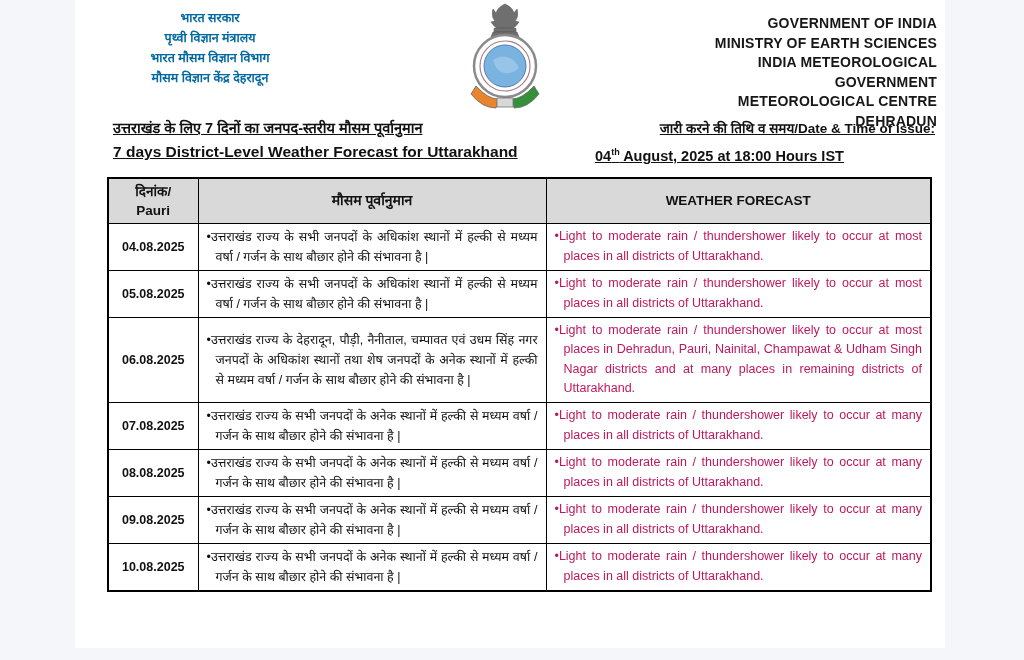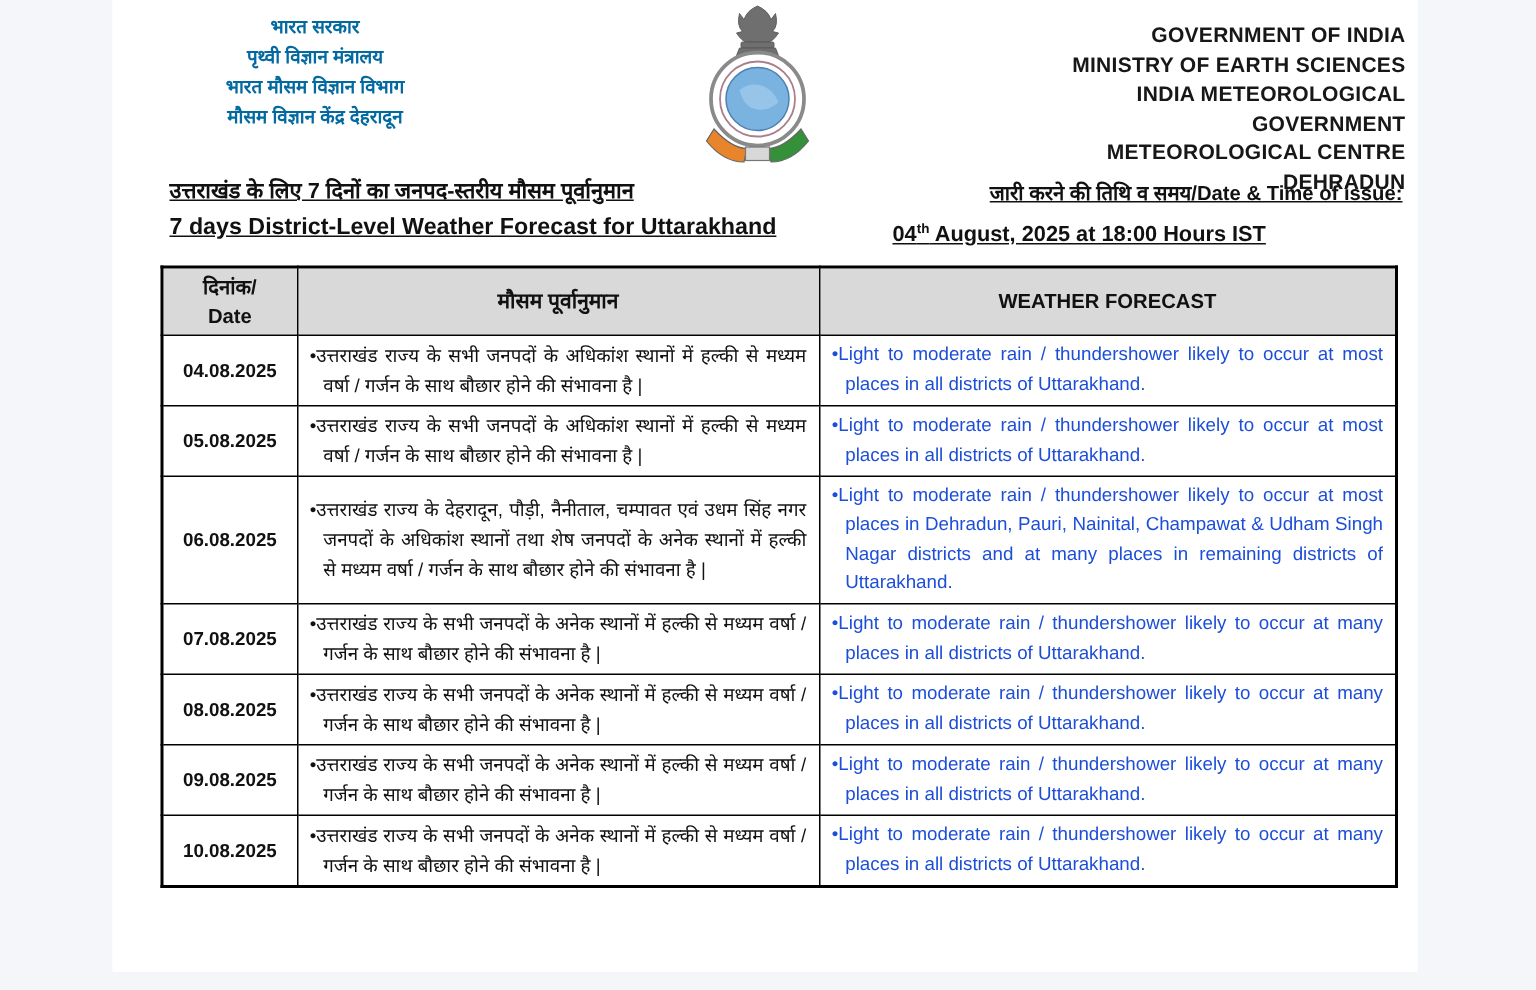--- a/index.html
+++ b/index.html
@@ -71,21 +71,21 @@
     font-weight: bold;
     font-size: 12.5px;
     font-family: "Liberation Sans", sans-serif;
     margin-left: 30px;
   }
   td.fc-hi, td.fc-en {
     padding: 3px 8px 3px 8px;
     text-align: justify;
   }
   td.fc-hi { font-size: 12.5px; line-height: 20px; }
-  td.fc-en { font-size: 12.5px; line-height: 19.5px; color: #1d4ed8; }
+  td.fc-en { font-size: 12.5px; line-height: 19.5px; color: #be185d; }
   .fc-text { display: block; padding-left: 9px; text-indent: -9px; }
 </style>
 </head>
 <body>
 
 <div class="page">
 
   <div class="org-hi">
     <div>भारत सरकार</div>
     <div>पृथ्वी विज्ञान मंत्रालय</div>
@@ -134,21 +134,21 @@
   <table class="forecast">
     <colgroup>
         <col style="width:90px">
         <col style="width:348px">
         <col style="width:385px">
       </colgroup>
     <tbody>
         <tr style="height:45px">
       <th class="hdr">
         <div>दिनांक/</div>
-        <div>Date</div>
+        <div>Pauri</div>
       </th>
       <th class="hdr hi">मौसम पूर्वानुमान</th>
       <th class="hdr">WEATHER FORECAST</th>
     </tr>
 
     <tr style="height:44px">
       <td class="date-cell">04.08.2025</td>
       <td class="fc-hi">
             <span class="fc-text"><span>•</span><span>उत्तराखंड राज्य के सभी जनपदों के अधिकांश स्थानों में हल्की से मध्यम वर्षा / गर्जन के साथ बौछार होने की संभावना है |</span></span>
           </td>

